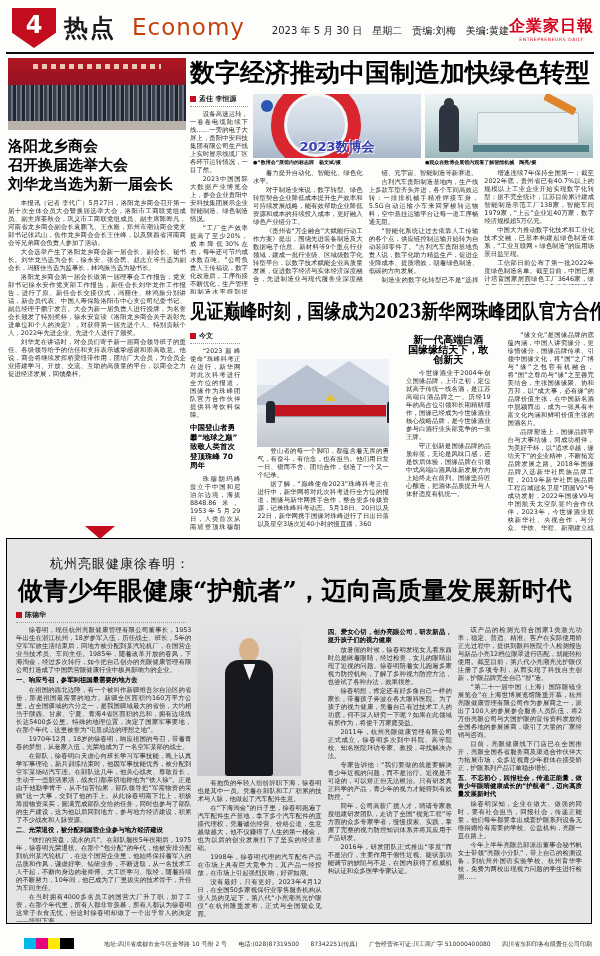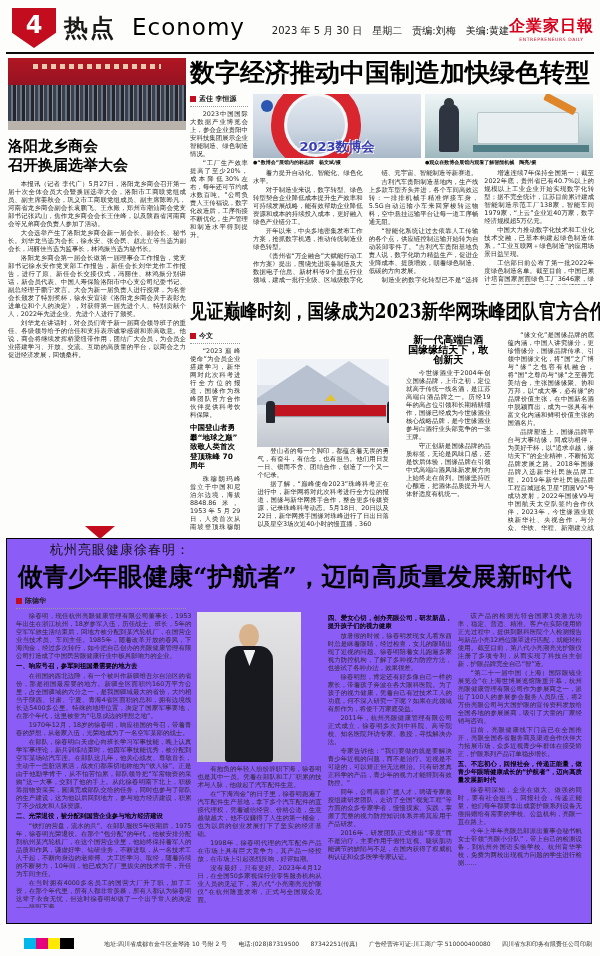--- a/index.html
+++ b/index.html
@@ -7,21 +7,21 @@
         font-family:"DejaVu Sans","Liberation Sans",sans-serif;color:#1a1a1a;overflow:hidden;}
   .serif{font-family:"DejaVu Serif","Liberation Serif",serif;}
 
   
   .hdr{position:absolute;left:6px;top:4px;width:588px;height:46px;}
   .badge{position:absolute;left:6px;top:4px;width:44px;height:40px;background:#c30d1e;
          clip-path:polygon(0 0,100% 0,100% 62%,50% 100%,0 62%);
          display:flex;align-items:center;justify-content:center;}
   .badge span{color:#fff;font-size:24px;font-weight:bold;line-height:1;margin-top:-6px;}
   .sec-cn{position:absolute;left:58px;top:8px;font-size:24px;font-weight:900;letter-spacing:2px;}
-  .sec-en{position:absolute;left:126px;top:10px;font-size:23px;color:#000000;letter-spacing:1px;}
+  .sec-en{position:absolute;left:126px;top:10px;font-size:23px;color:#c2410c;letter-spacing:1px;}
   .hdr-right{position:absolute;right:0;top:12px;display:flex;align-items:flex-end;}
   .dateline{font-size:10px;color:#222;margin-bottom:4px;white-space:nowrap;}
   .masthead{text-align:center;}
   .masthead .cn{font-size:16px;font-weight:900;color:#d6001c;letter-spacing:1px;
                 font-family:"DejaVu Serif","Liberation Serif",serif;}
   .masthead .en{font-size:4.5px;color:#d6001c;letter-spacing:.6px;}
   .hdr-rule{position:absolute;left:6px;right:6px;top:52px;border-top:2.5px solid #0b0b0b;}
 
   
   .p{margin:0 0 1px 0;text-indent:2em;text-align:justify;font-size:6.4px;line-height:8px;color:#2b2b2b;}
@@ -94,21 +94,21 @@
   .ph-everest .fig{position:absolute;width:9px;height:22px;background:#23262e;border-radius:4px 4px 1px 1px;top:48%;}
   .ph-everest .f1{left:6%;} .ph-everest .f2{right:5%;}
   .ph-everest .tent{position:absolute;left:46%;top:40%;width:12px;height:7px;background:#e3c22c;
       clip-path:polygon(50% 0,100% 100%,0 100%);}
   .mid-c3{width:94px;height:200px;}
   .mid-c3 .subhead{text-align:center;font-size:10px;}
   .mid-c4{width:96px;height:200px;}
 
   
   .box{position:absolute;left:6px;top:538px;width:586px;height:386px;border:1.2px solid #000;
-       box-sizing:border-box;padding:2px 9px;background:#8b5cf6;}
+       box-sizing:border-box;padding:16px 9px;background:#e5e5e5;}
   .box .tri{position:absolute;left:78px;top:-13px;width:0;height:0;
        border-left:15px solid transparent;border-right:15px solid transparent;border-top:13px solid #c30d1e;}
   .kicker{font-size:13px;color:#111;margin-left:34px;letter-spacing:1px;}
   .bx-title{font-size:25px;font-weight:900;white-space:nowrap;margin:1px 0 3px 2px;color:#000;}
   .bx-byline{width:170px;}
   .bx-cols{display:flex;gap:6px;margin-top:3px;}
   .bx-c1{width:178px;height:296px;}
   .bx-c{width:126px;height:296px;}
   .sec-head{font-size:6.4px;line-height:8px;font-weight:900;color:#000;margin:2px 0;text-align:justify;}
   .ph-portrait{position:relative;width:104px;height:150px;margin:0 0 3px 0;overflow:hidden;
@@ -152,40 +152,42 @@
     <div class="ph-group">
       <div class="stage"></div>
       <div class="bannerline"></div>
       <div class="crowd"></div>
       <div class="floor"></div>
     </div>
     <div class="la-title serif">
 
     <div>洛阳龙乡商会</div>
         <div>召开换届选举大会</div>
+        <div>刘华龙当选为新一届会长</div>
       </div>
     <div class="la-body colclip">
 
     <p class="p">本报讯（记者 李代广）5月27日，洛阳龙乡商会召开第一届十次全体会员大会暨换届选举大会，洛阳市工商联党组成员、副主席姜秋会，巩义市工商联党组成员、副主席陈晔凡，河南省龙乡商会副会长袁鹏飞、王永殿，郑州市潮汕商会党支部书记张武山，焦作龙乡商会会长王佳峰，以及陕西省河南商会等兄弟商会负责人参加了活动。</p>
         <p class="p">大会选举产生了洛阳龙乡商会新一届会长、副会长、秘书长。刘华龙当选为会长，徐永安、张会民、赵志立等当选为副会长，冯丽佳当选为监事长，林鸿振当选为秘书长。</p>
         <p class="p">洛阳龙乡商会第一届会长做第一届理事会工作报告，党支部书记徐永安作党支部工作报告，新任会长刘华龙作工作报告，进行了原、新任会长交接仪式，冯丽佳、林鸿振分别讲话，新会员代表、中国人寿保险洛阳市中心支公司纪委书记、副总经理于鹏宁发言。大会为新一届负责人进行授牌，为名誉会长颁发了特别奖杯，徐永安宣读《洛阳龙乡商会关于表彰先进单位和个人的决定》，对获得第一届先进个人、特别贡献个人，2022年先进企业、先进个人进行了颁奖。</p>
         <p class="p">刘华龙在讲话时，对会员们寄予新一届商会领导班子的重任、各级领导给予的信任和支持表示诚挚感谢和崇高敬意。他说，商会将继续发挥桥梁纽带作用，团结广大会员，为会员企业搭建学习、开放、交流、互助的高质量的平台，以商会之力促进经济发展，回馈桑梓。</p>
       </div>
   </div>
 
   <div class="main-art">
     <div class="ma-title serif">数字经济推动中国制造加快绿色转型</div>
     <div class="ma-cols">
       <div class="ma-c1 colclip">
         <div class="byline">
           <span class="sq"></span>
           <span>孟佳 李恒源</span>
         </div>
         <div>
 
+        <p class="p">设备高速运转，一卷卷电缆陆续下线……一旁的电子大屏上，贵阳中安科技集团有限公司生产线上实时显示线缆厂区各环节运转情况，一目了然。</p>
             <p class="p">2023中国国际大数据产业博览会上，参会企业贵阳中安科技集团展示企业智能制造、绿色制造情况。</p>
             <p class="p">“工厂生产效率提高了至少20%，成本降低30%左右，每年还可节约成水数百吨。”公司负责人王传福说，数字化改造后，工序衔接不断优化，生产管理和制造水平得到提升。</p>
           </div>
       </div>
       <div class="ma-right">
         <div class="ma-photos">
           <div class="ma-photo-wrap">
             <div class="ph-expo">
               <div class="ring"></div>
               <div class="orb"></div>
@@ -202,21 +204,20 @@
               <div class="head"></div>
             </div>
             <div class="caption">●观众在数博会展馆内观看了解智能机械　陶亮/摄</div>
           </div>
         </div>
         <div class="ma-3cols">
           <div class="c colclip">
 
           <p class="p">着力提升自动化、智能化、绿色化水平。</p>
               <p class="p">对于制造业来说，数字转型、绿色转型契合企业降低成本提升生产效率和可持续发展战略，能有效帮助企业降低资源和成本的持续投入成本，更好融入绿色产业链分工。</p>
-              <p class="p">开年以来，中央多地密集发布工作方案，抢抓数字机遇，推动传统制造业绿色转型。</p>
               <p class="p">《贵州省“万企融合”大赋能行动工作方案》提出，围绕先进装备制造及大数据电子信息、新材料等9个重点行业领域，建成一批行业级、区域级数字化转型平台，以数字技术赋能企业高质量发展，促进数字经济与实体经济深度融合，先进制造业与现代服务业深度融合。</p>
             </div>
           <div class="c colclip">
 
           <p class="p">链、元宇宙、智能制造等新赛道。</p>
               <p class="p">吉利汽车贵阳制造基地内，生产线上多款车型齐头并进，各个车间高效运转：一排排机械手精准焊接车身，5.5G自动运输小车来回穿梭转运物料，空中悬挂运输平台让每一道工序畅通无阻。</p>
               <p class="p">“智能化系统让过去依靠人工传输的各个点，供应链控制运输开始转为自动装卸零件了。”吉利汽车贵阳基地负责人说，数字化助力精益生产，促进企业降成本、提质增效，朝着绿色制造、低碳的方向发展。</p>
               <p class="p">制造业的数字化转型已不是“选择题”，而是关乎生存和长远发展的必答题。2022年贵州产业数字化占比超过90%，数字经济</p>
             </div>
           <div class="c colclip">
@@ -233,21 +234,21 @@
   <div class="mid-art">
     <div class="mid-title serif">见证巅峰时刻，国缘成为2023新华网珠峰团队官方合作伙伴</div>
     <div class="mid-cols">
       <div class="mid-c1 colclip">
         <div class="byline">
           <span class="sq"></span>
           <span>今文</span>
         </div>
         <div>
 
-        <p class="p">“2023巅峰使命”为会员企业搭建学习，新华网对此次科考进行全方位的报道，国缘作为珠峰团队官方合作伙伴提供科考饮料保障。</p>
+        <p class="p">“2023巅峰使命”珠峰科考正在进行，新华网对此次科考进行全方位的报道，国缘作为珠峰团队官方合作伙伴提供科考饮料保障。</p>
           </div>
         <div class="subhead">
           <div>中国登山者勇攀“地球之巅”</div>
           <div>致敬人类首次登顶珠峰 70 周年</div>
         </div>
         <div>
 
         <p class="p">珠穆朗玛峰耸立于中国和尼泊尔边境，海拔8848.86米。1953年5月29日，人类首次从南坡登顶珠穆朗玛峰，实现人类攀登地球之巅的梦想。70年来，包括中国科考队员在内的30余人从北坡成功登顶，向这一壮举致敬。</p>
           </div>
       </div>

